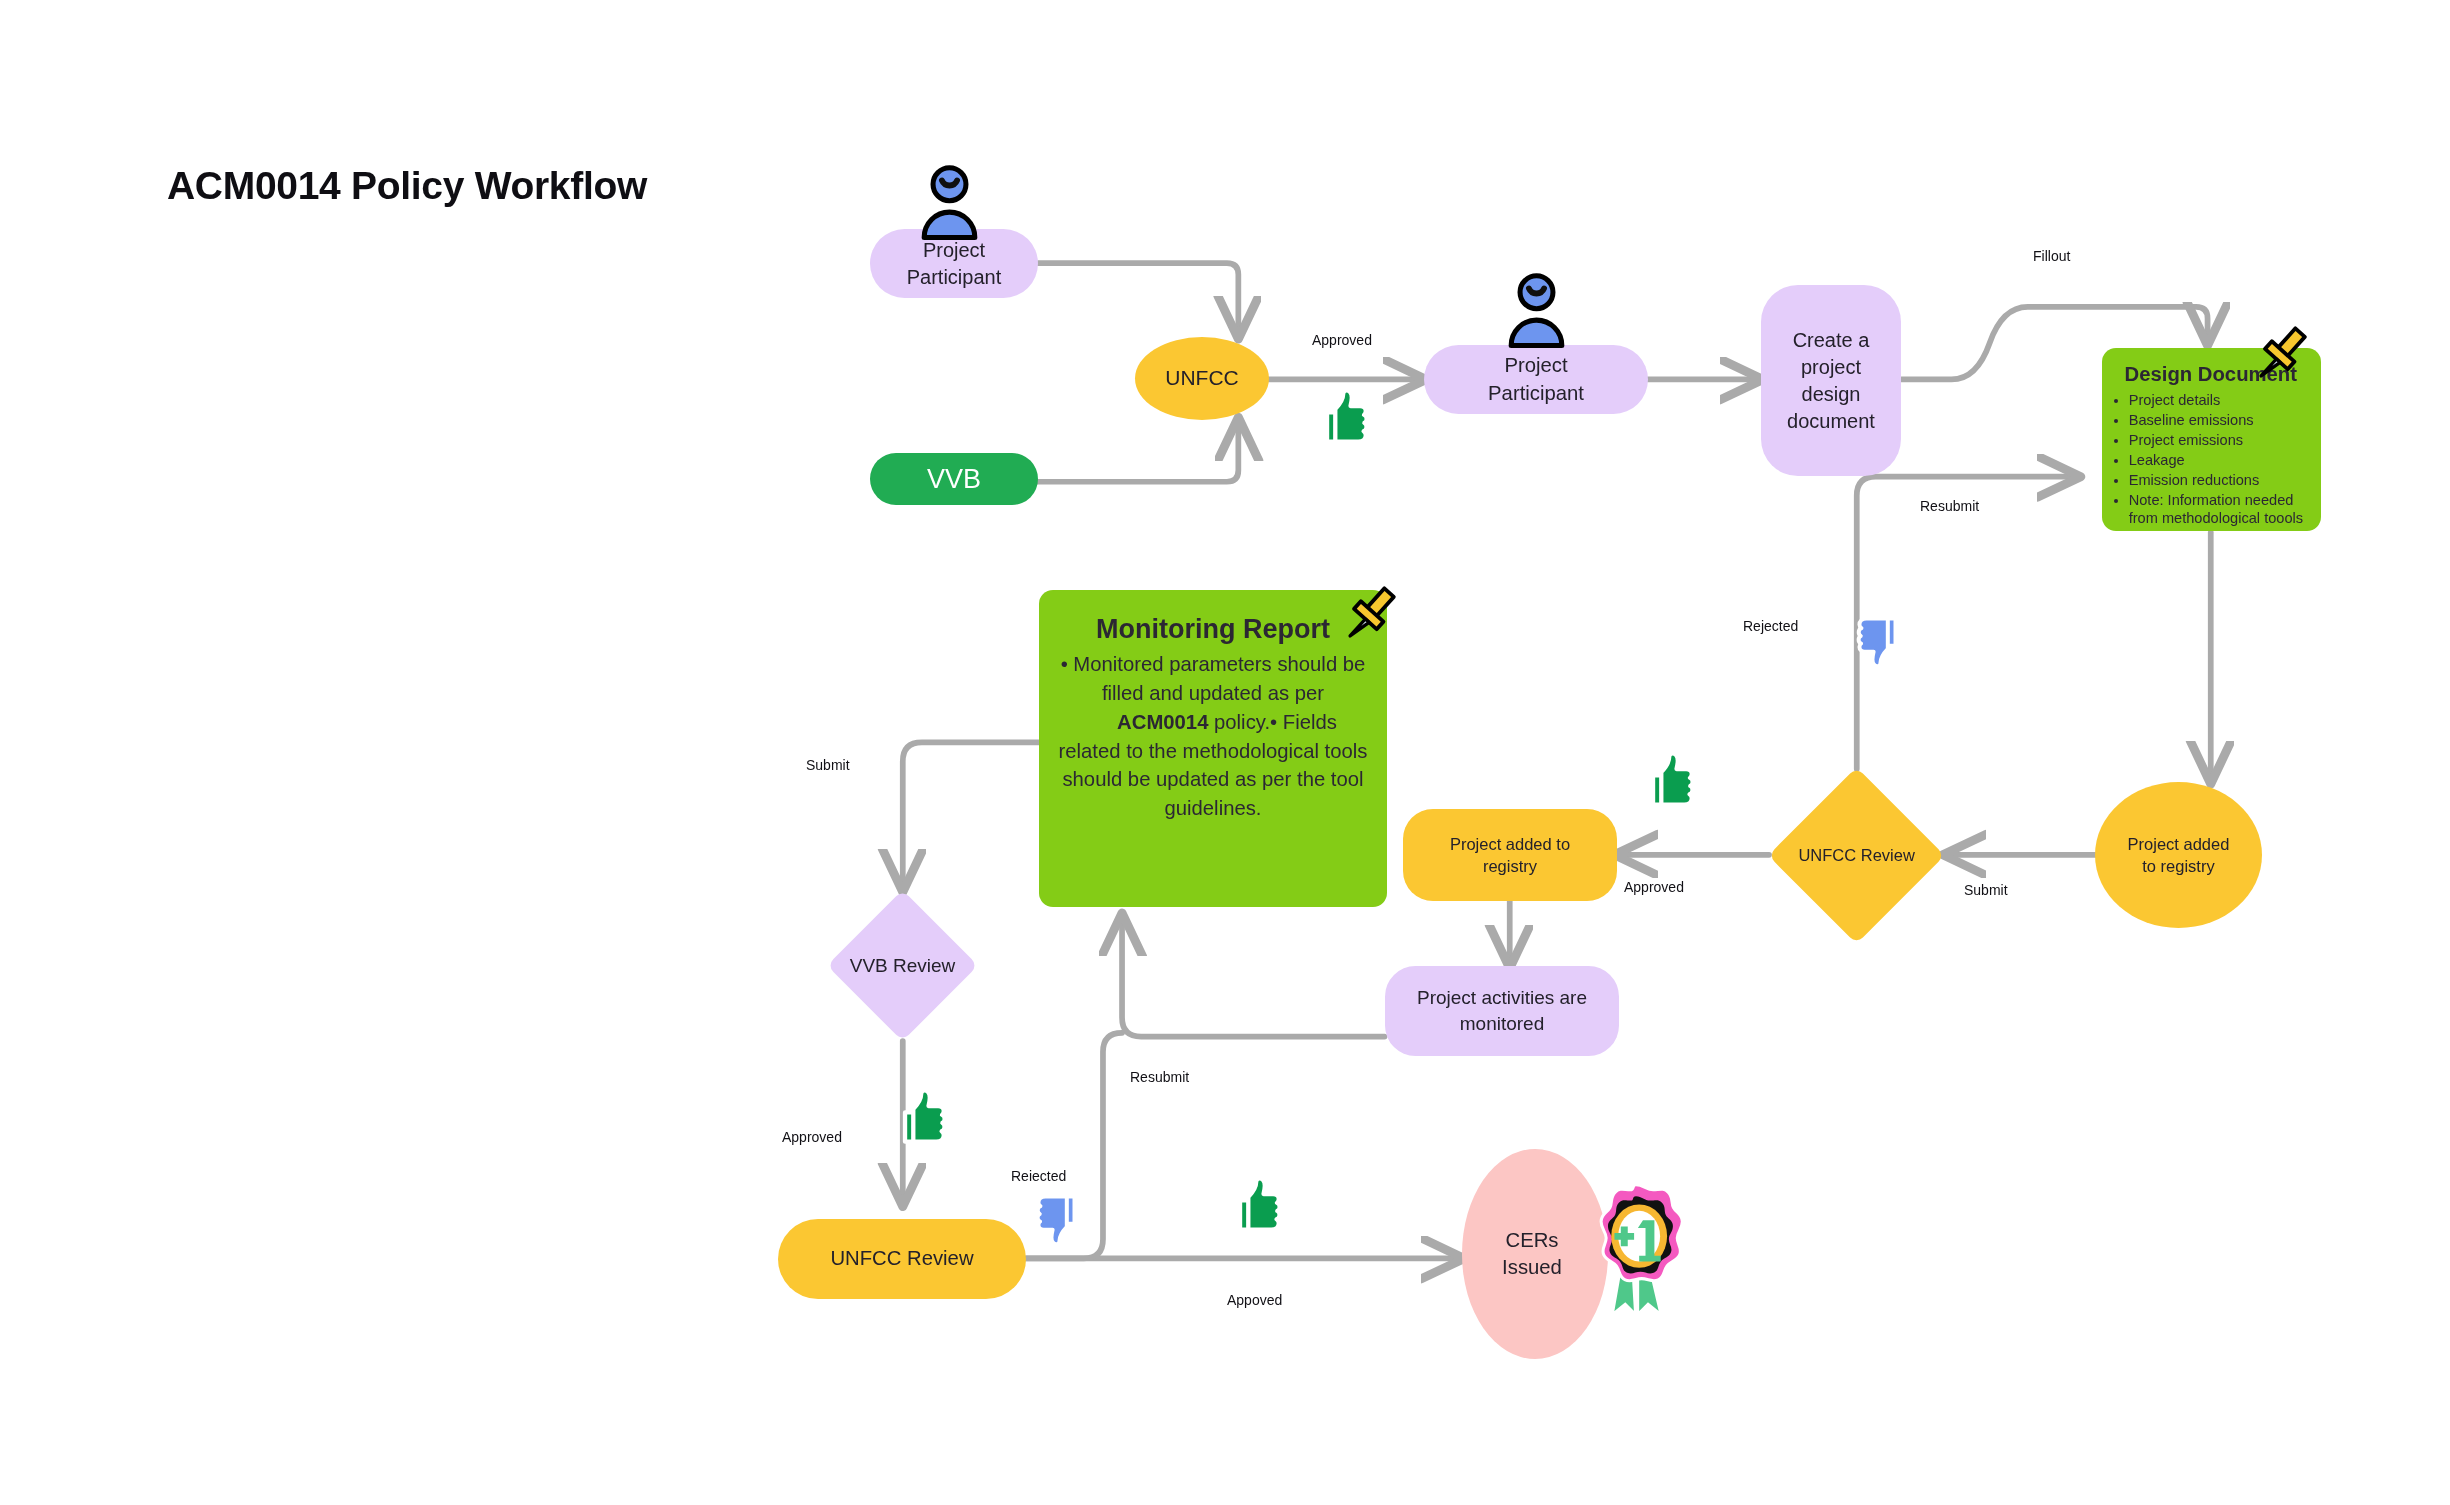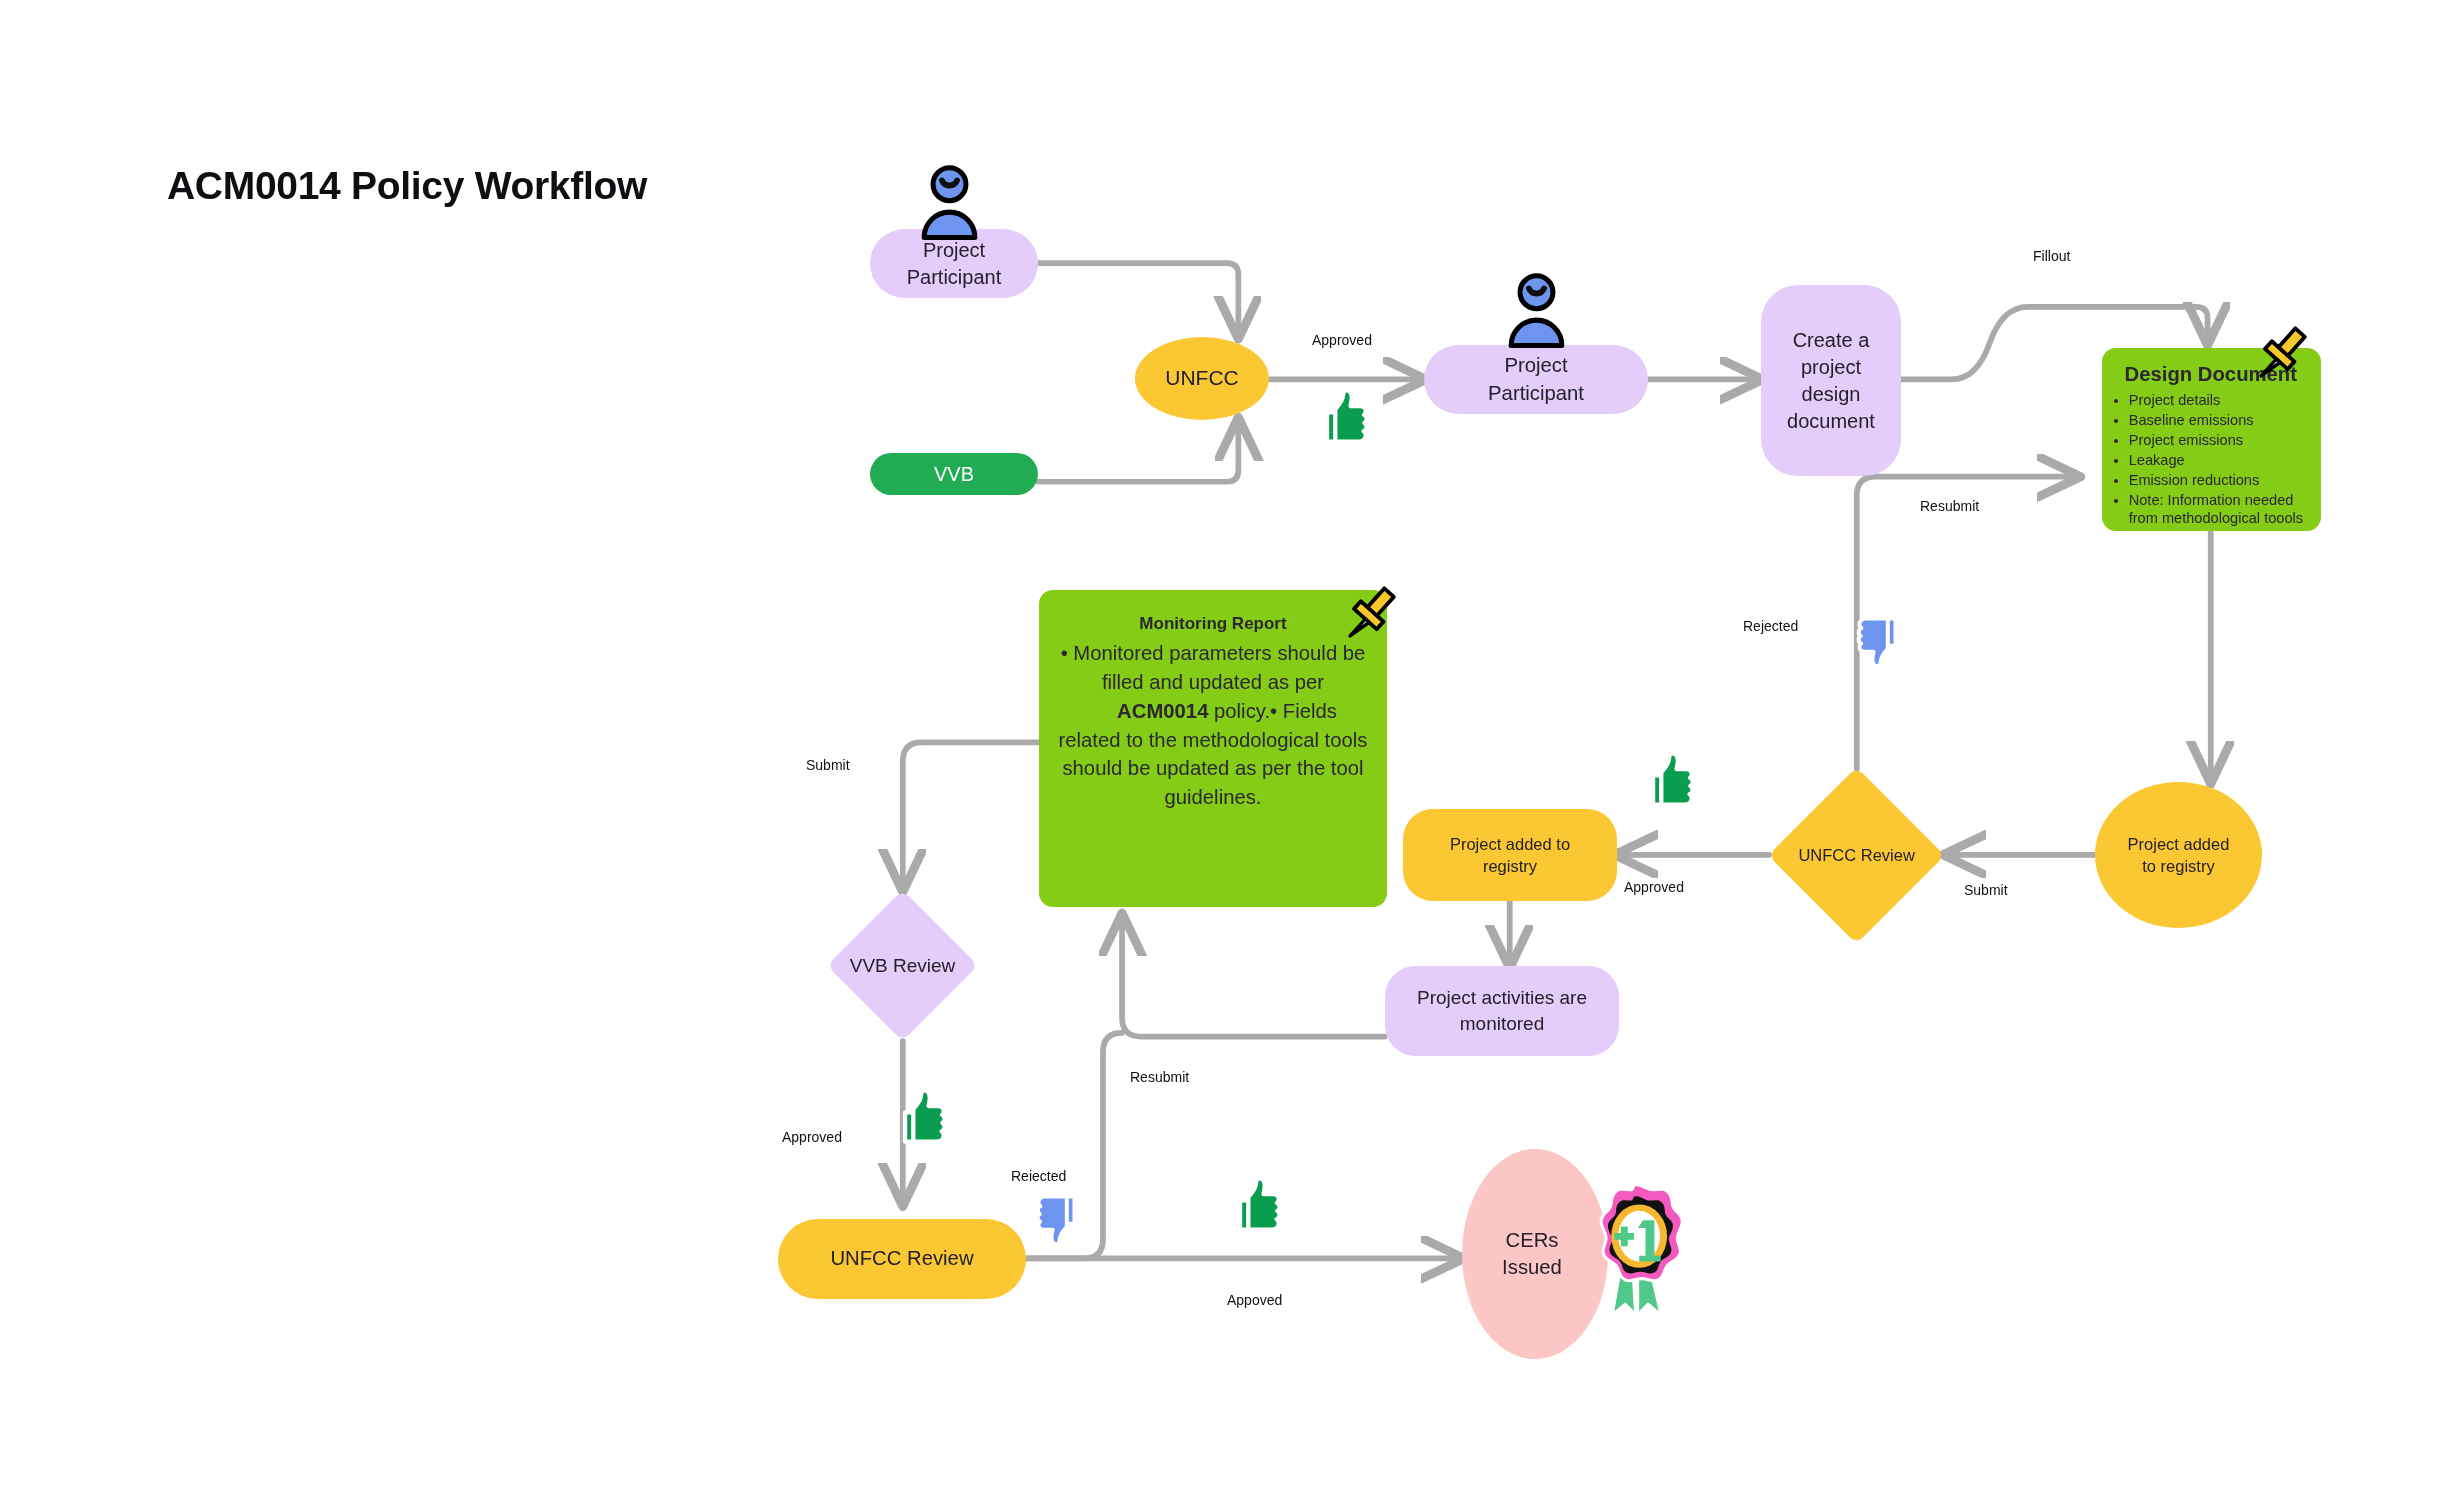--- a/index.html
+++ b/index.html
@@ -41,21 +41,21 @@
   .doccard{position:absolute;box-sizing:border-box;background:#84cc16;border-radius:14px;}
   .doccard .dtitle{font-weight:bold;text-align:center;color:#2b2733;}
   .doccard ul{margin:0;padding:0 0 0 21.6px;list-style:disc;}
   .doccard li{color:#2b2733;}
 
   #design-doc{left:2102px;top:348px;width:219px;height:183px;padding:15.3px 9px 6.4px 5.1px;}
   #design-doc .dtitle{font-size:20.3px;margin:0 0 5.1px 2.5px;}
   #design-doc li{font-size:14.6px;line-height:1.27;margin-bottom:1.3px;}
 
   #monitor-report{left:1039px;top:590px;width:348px;height:317px;padding:24px 19px;}
-  #monitor-report .dtitle{font-size:17px;margin:0 0 5.1px 0;}
+  #monitor-report .dtitle{font-size:27px;margin:0 0 5.1px 0;}
   #monitor-report .mline{font-size:20.3px;line-height:1.42;text-align:center;color:#2b2733;}
   #monitor-report b{font-weight:bold;margin-left:28px;}
 
   #page-title{position:absolute;left:167px;top:164px;font-size:39px;font-weight:bold;
               letter-spacing:-0.3px;color:#0f0e13;}
 </style>
 </head>
 <body>
 
 <div id="stage">
@@ -104,21 +104,21 @@
 
   <div class="node rrect fill-purple" style="left:870px;top:229px;width:168px;height:69px;font-size:20px;">
     <span class="lbl">Project
 Participant</span>
   </div>
 
   <div class="node ellipse fill-yellow" style="left:1135px;top:337px;width:134px;height:83px;font-size:21px;">
     <span class="lbl">UNFCC</span>
   </div>
 
-  <div class="node rrect fill-green" style="left:870px;top:453px;width:168px;height:42px;font-size:20px;">
+  <div class="node rrect fill-green" style="left:870px;top:453px;width:168px;height:52px;font-size:27px;">
     <span class="lbl">VVB</span>
   </div>
 
   <div class="node rrect fill-purple" style="left:1424px;top:345px;width:224px;height:69px;font-size:20.3px;">
     <span class="lbl">Project
 Participant</span>
   </div>
 
   <div class="node softbox fill-purple" style="left:1761px;top:285px;width:140px;height:191px;font-size:20px;">
     <span class="lbl">Create a

